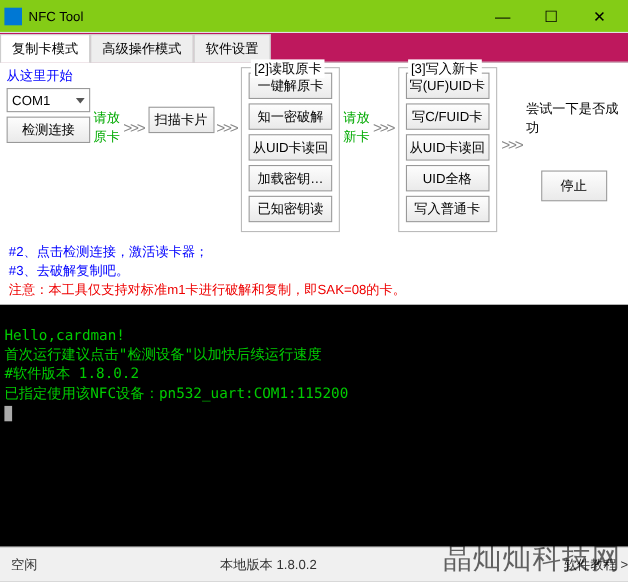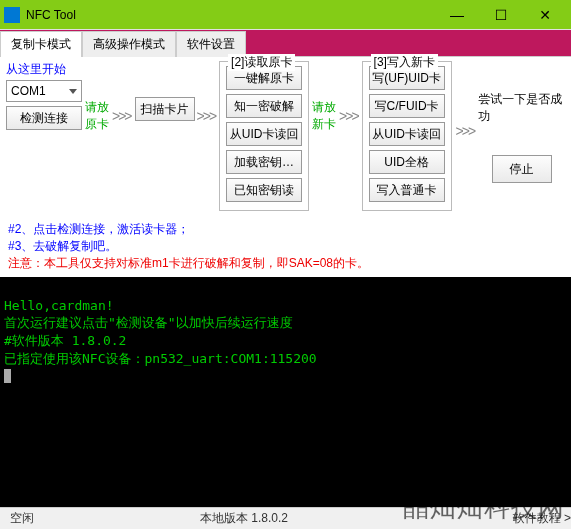--- a/index.html
+++ b/index.html
@@ -27,21 +27,21 @@
 .group-read { width: 96px; }
 .group-write { width: 96px; }
 .last-col { display: flex; flex-direction: column; align-items: center; justify-content: center; padding-top: 30px; width: 110px; }
 .try-text { font-size: 12px; margin-bottom: 30px; }
 .stop-btn { width: 60px; height: 28px; border: 1px solid #999; background: linear-gradient(#fdfdfd,#eaeaea); font-size: 12px; }
 .notes { font-size: 12px; padding: 2px 8px 6px 8px; line-height: 1.4; }
 .blue { color: #0000ff; }
 .red { color: #ee0000; }
 .console { background: #000; color: #00cc00; font-family: SimSun, monospace; font-size: 13px; padding: 2px 4px; height: 274px; line-height: 1.35; position: relative; white-space: pre-wrap; }
 .caret { display: inline-block; width: 7px; height: 14px; background: #aaa; vertical-align: text-bottom; }
-.statusbar { position: absolute; bottom: 0; left: 0; right: 0; height: 22px; background: #f0f0f0; border-top: 1px solid #ccc; display: flex; align-items: center; font-size: 12px; color: #333; }
+.statusbar { position: absolute; bottom: 0; left: 0; right: 0; height: 32px; background: #f0f0f0; border-top: 1px solid #ccc; display: flex; align-items: center; font-size: 12px; color: #333; }
 .status-left { width: 200px; padding-left: 10px; }
 .status-mid { flex: 1; }
 .status-link { color: #333; margin-left: 20px; }
 .watermark { position: absolute; right: 6px; bottom: 4px; font-size: 26px; font-weight: normal; color: rgba(0,0,0,0.6); letter-spacing: 1px; pointer-events: none; }
 </style>
 </head>
 <body>
 
 <div class="titlebar">
   <div class="titlebar-icon"></div>

